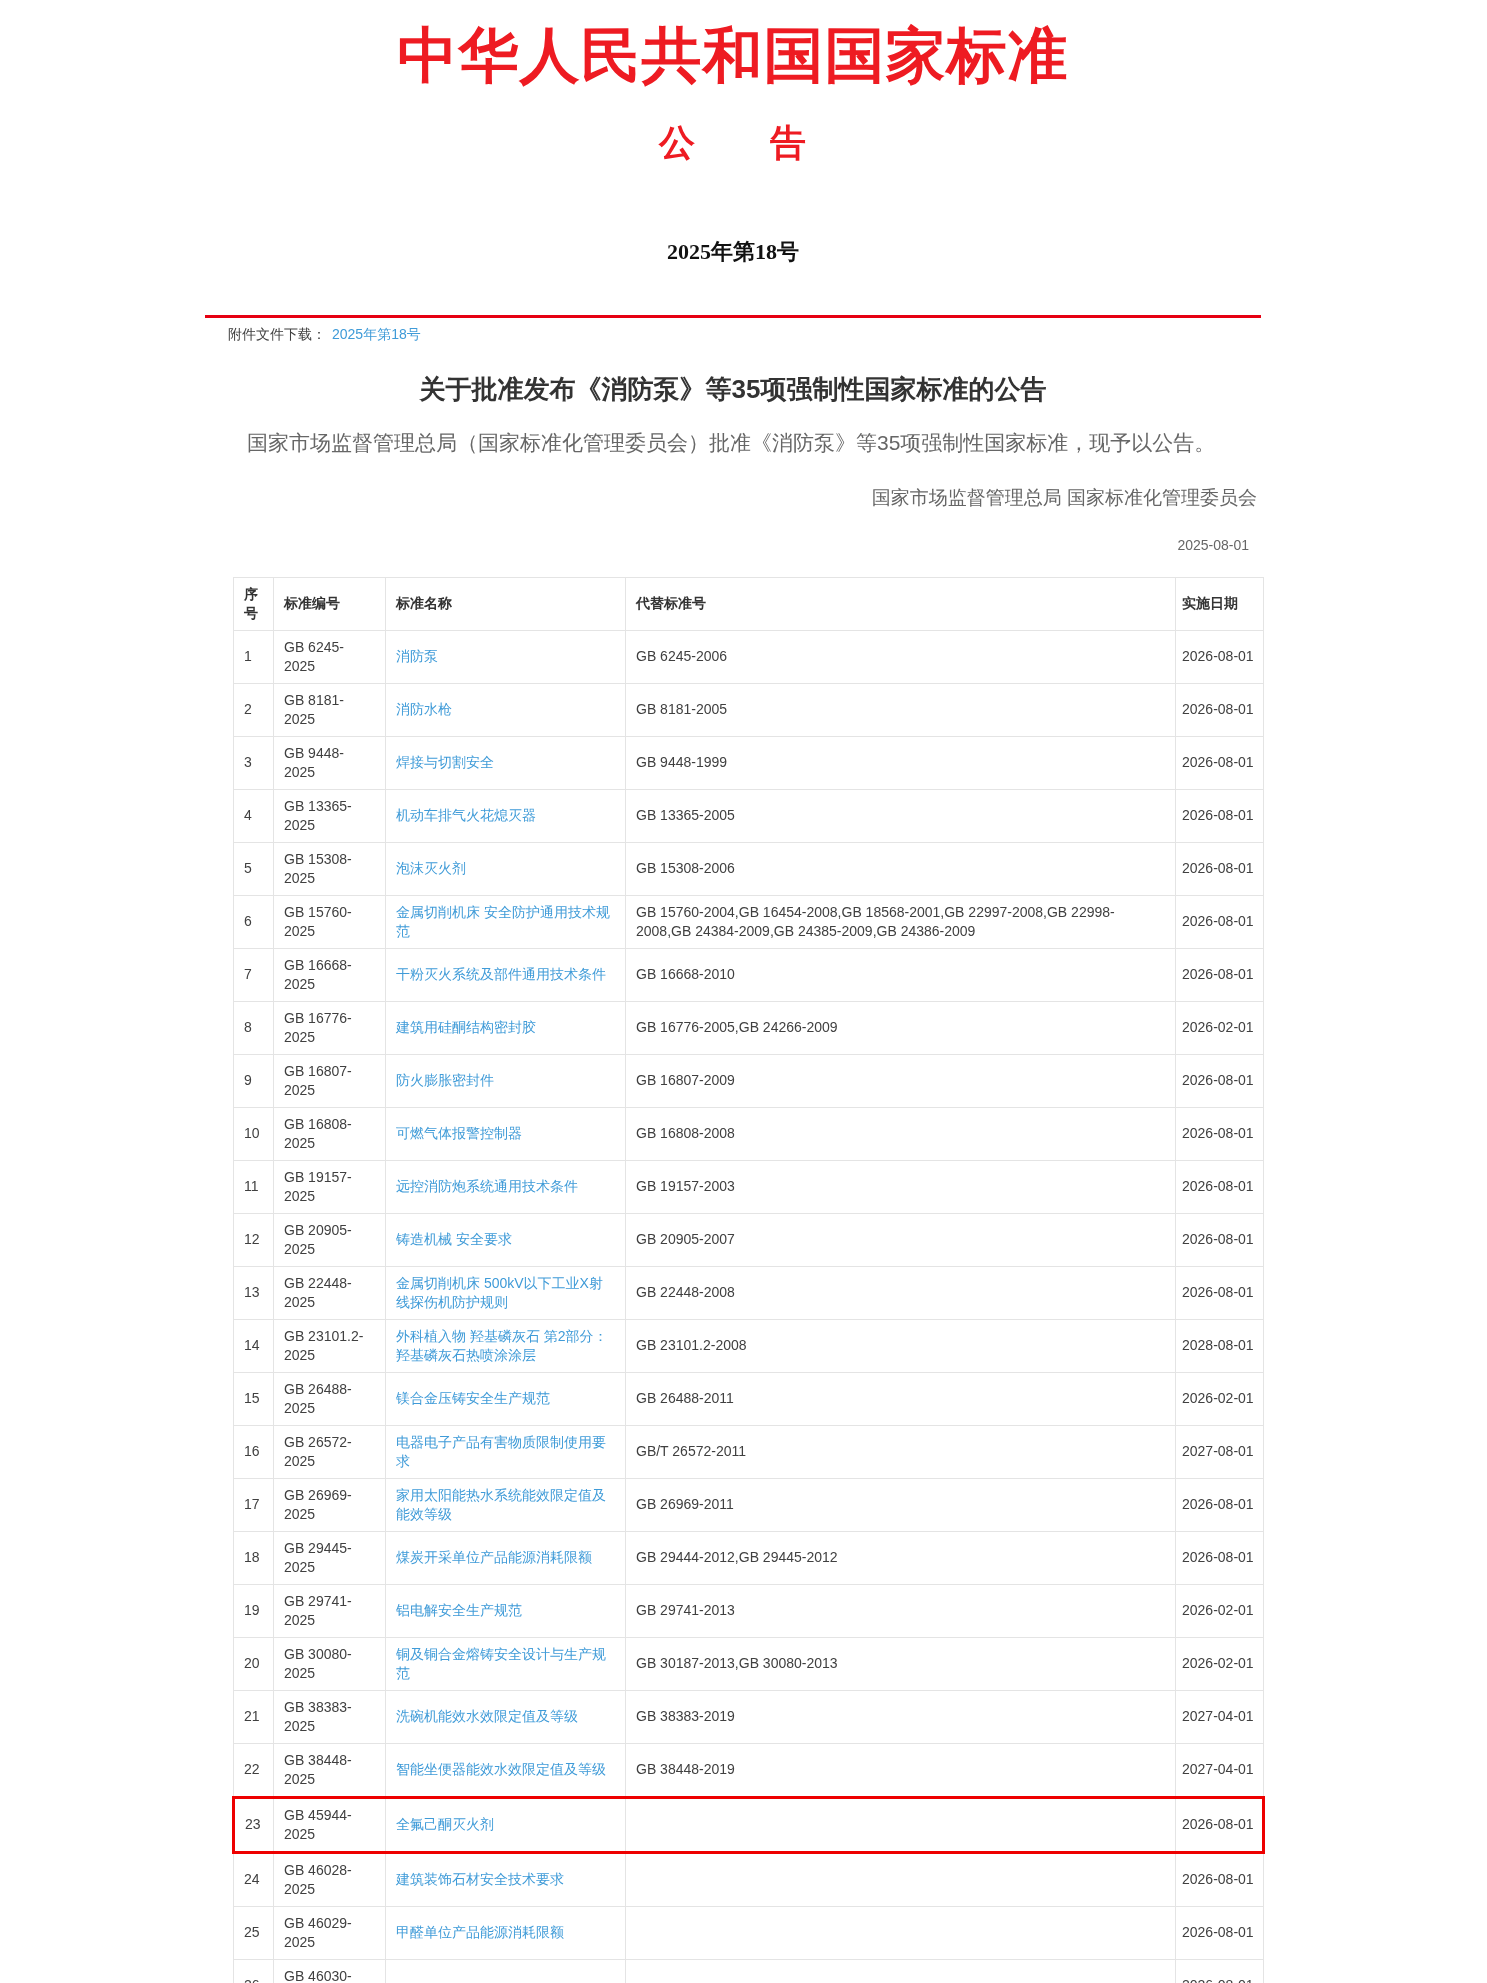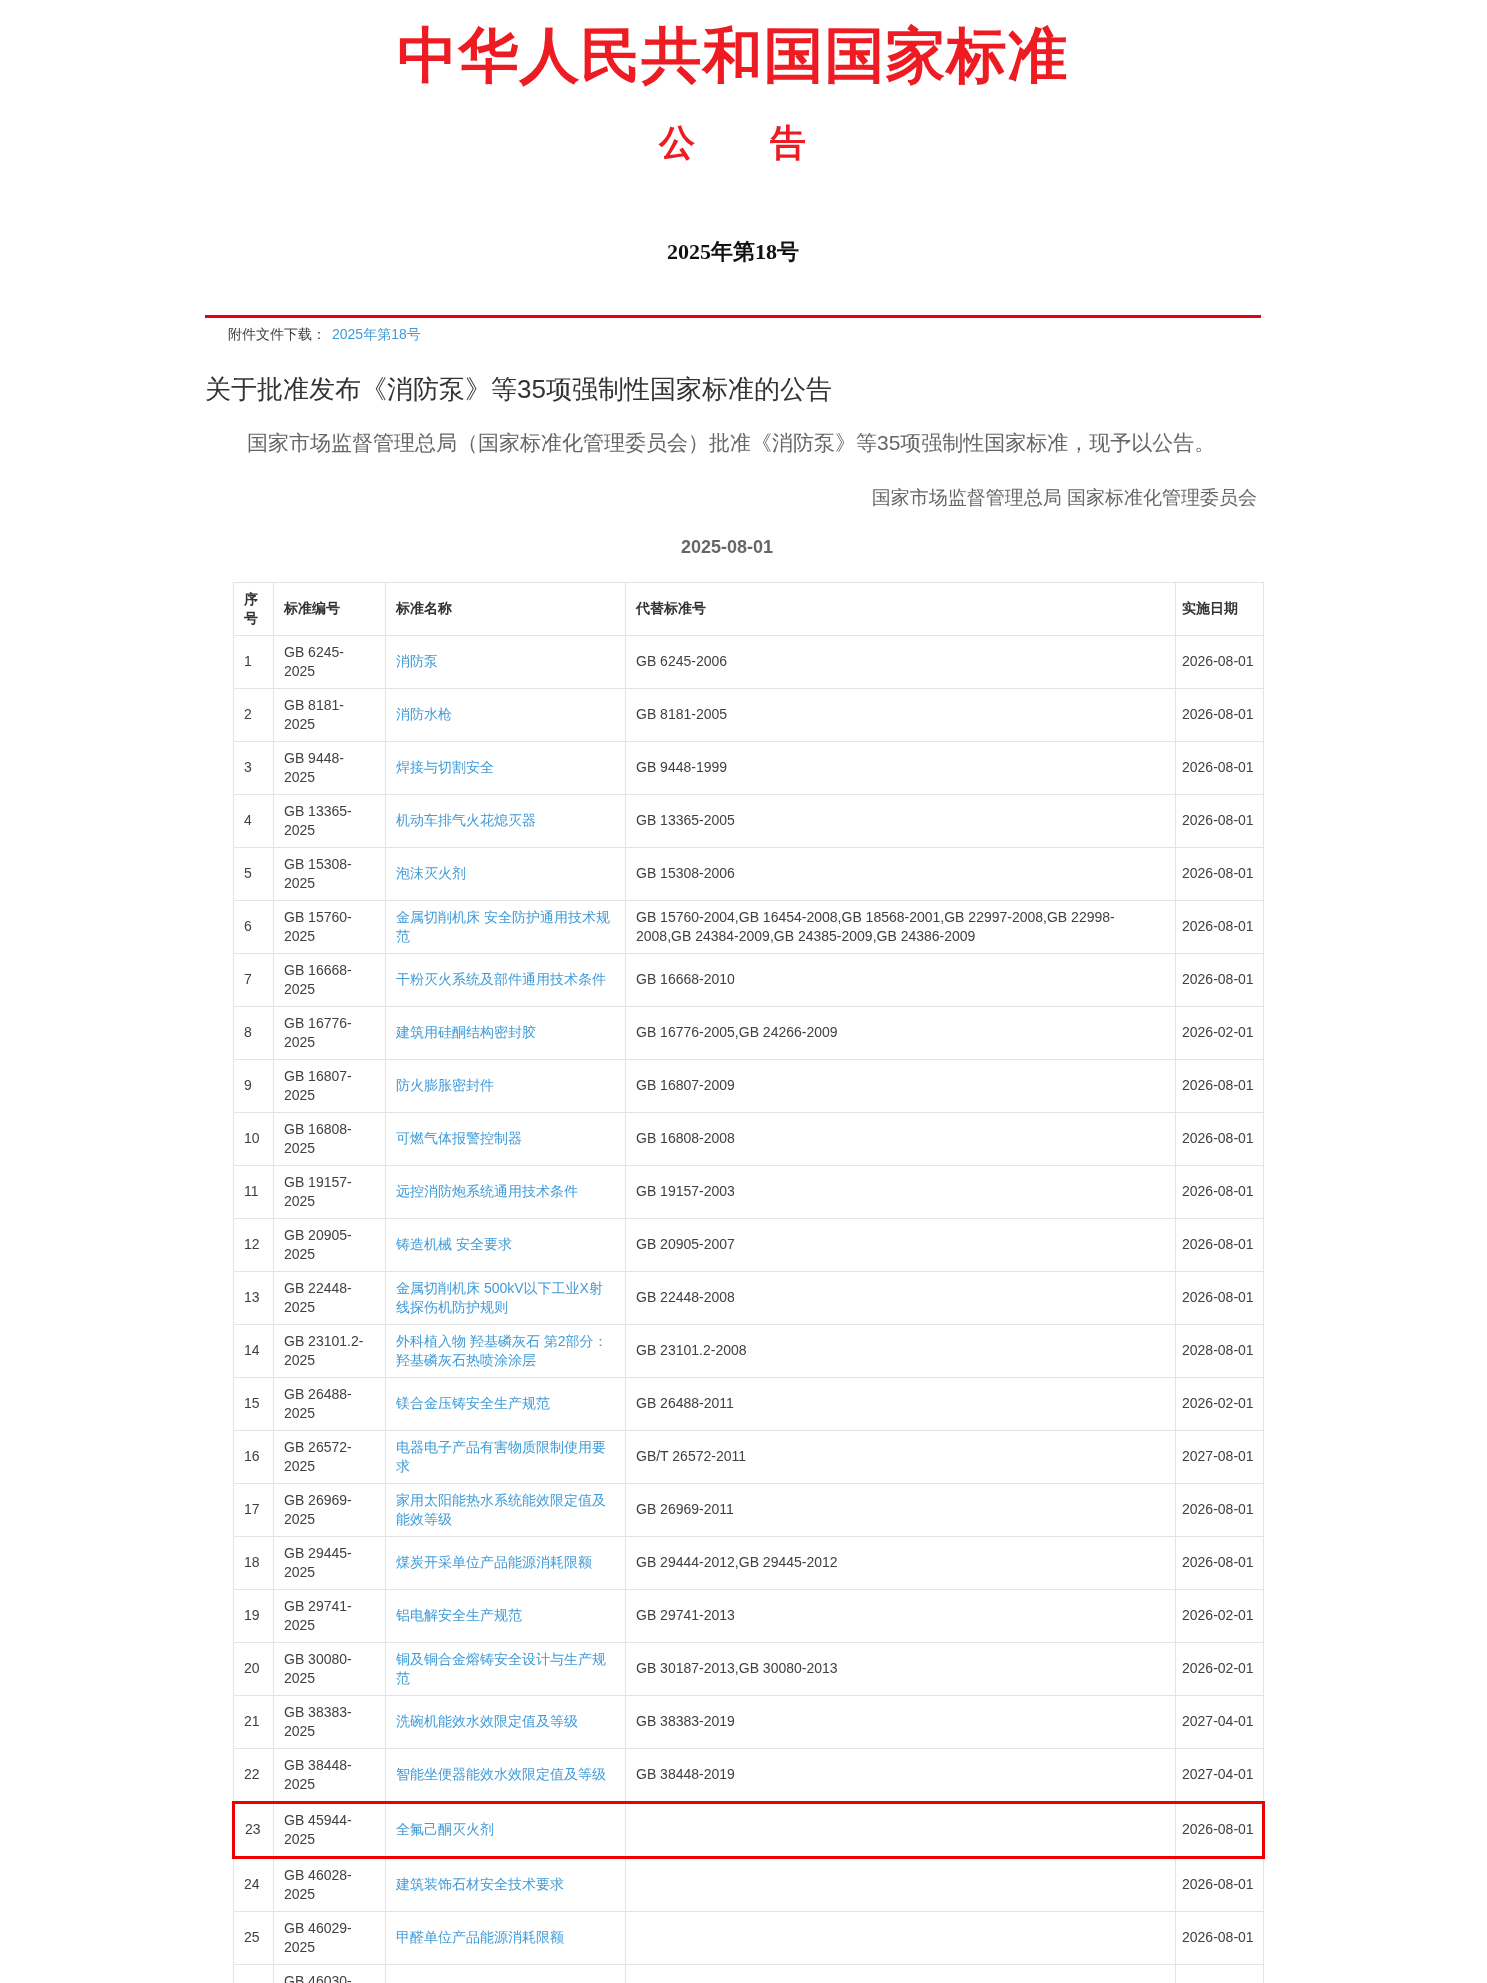--- a/index.html
+++ b/index.html
@@ -32,34 +32,34 @@
     margin:48px 0 0 0;width:100%;
   }
   .attachment{
     margin-top:8px;padding-left:23px;
     font-size:14px;color:#404040;
   }
   .attachment a{
     color:#3f9bd8;text-decoration:none;margin-left:6px;cursor:pointer;
   }
   .notice-title{
-    font-size:26px;font-weight:normal;color:#333;
-    margin:28px 0 0 0;
+    font-size:26px;font-weight:bold;color:#333;
+    text-align:center;margin:28px 0 0 0;
   }
   .notice-body{
     font-size:21px;color:#666;line-height:1.5;
     margin:20px 0 0 0;text-indent:2em;
   }
   .signature{
     font-size:19px;color:#666;text-align:right;
     margin:26px 0 0 0;padding-right:4px;
   }
   .issue-date{
-    font-size:18px;color:#666;text-align:center;
-    margin:26px 0 0 0;padding-right:12px;font-weight:bold;
+    font-size:14px;color:#666;text-align:right;
+    margin:26px 0 0 0;padding-right:12px;
   }
 
   table.standards{
     margin:24px 0 0 27px;
     width:1030px;
     border-collapse:collapse;
     font-size:14px;color:#404040;
     table-layout:fixed;
   }
   table.standards th, table.standards td{

